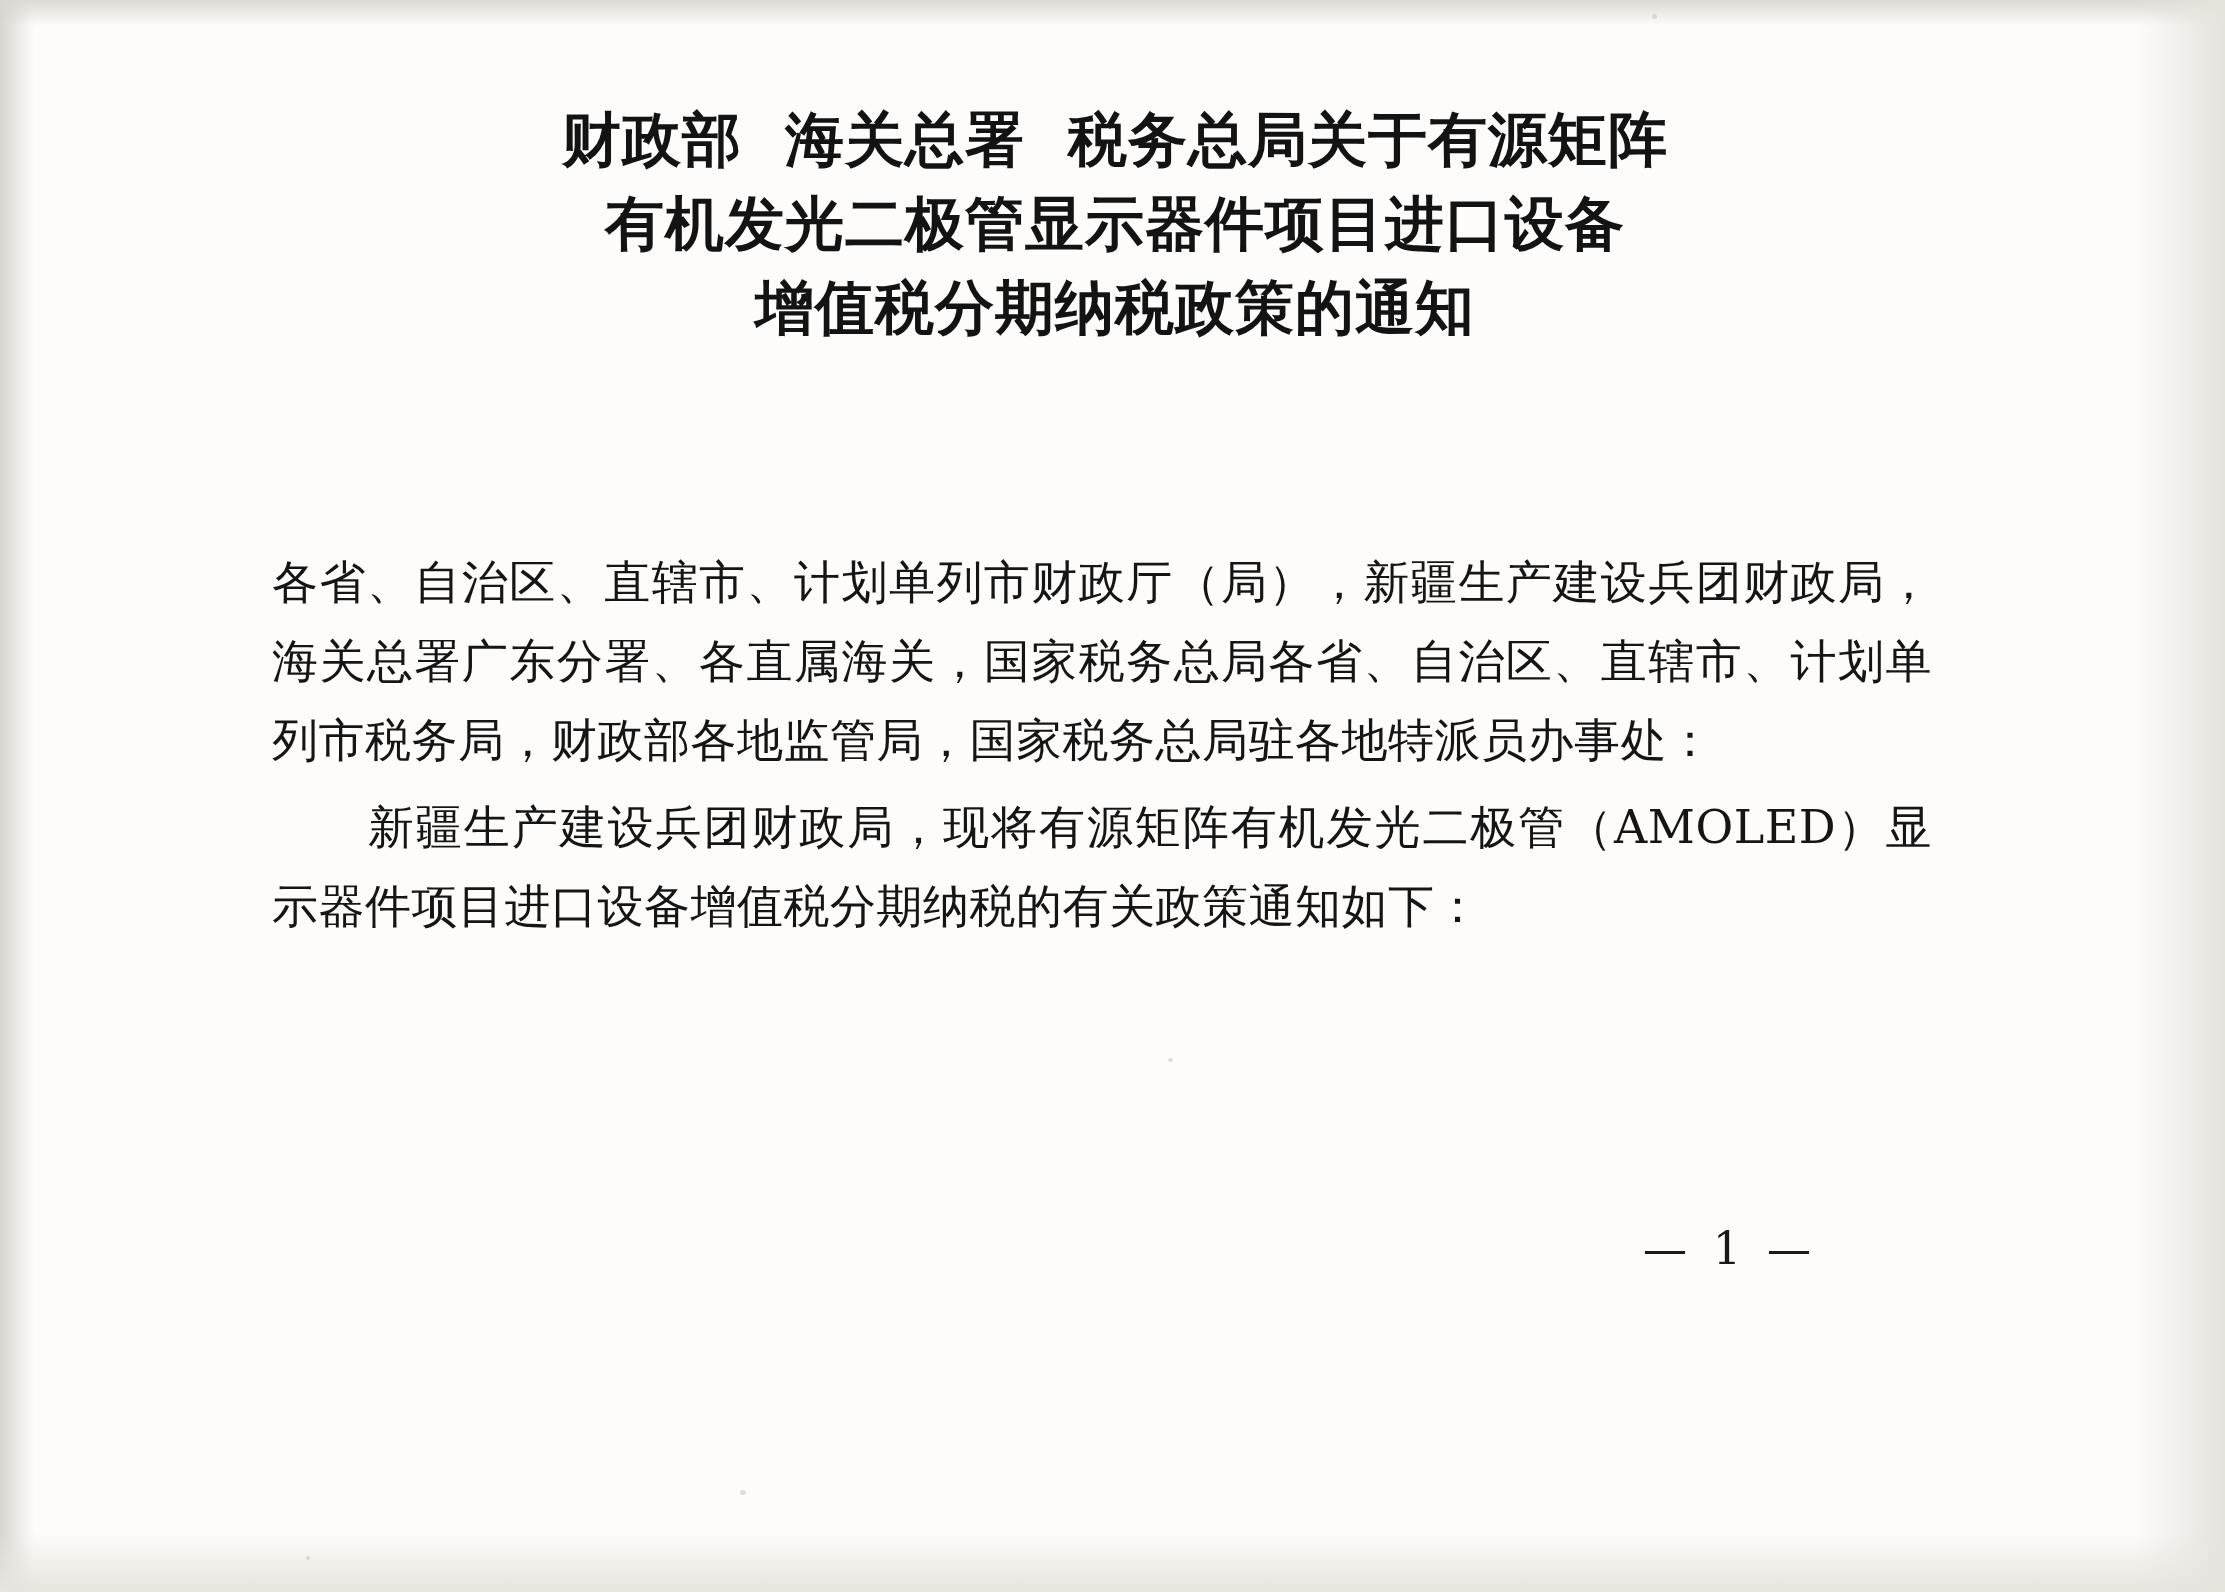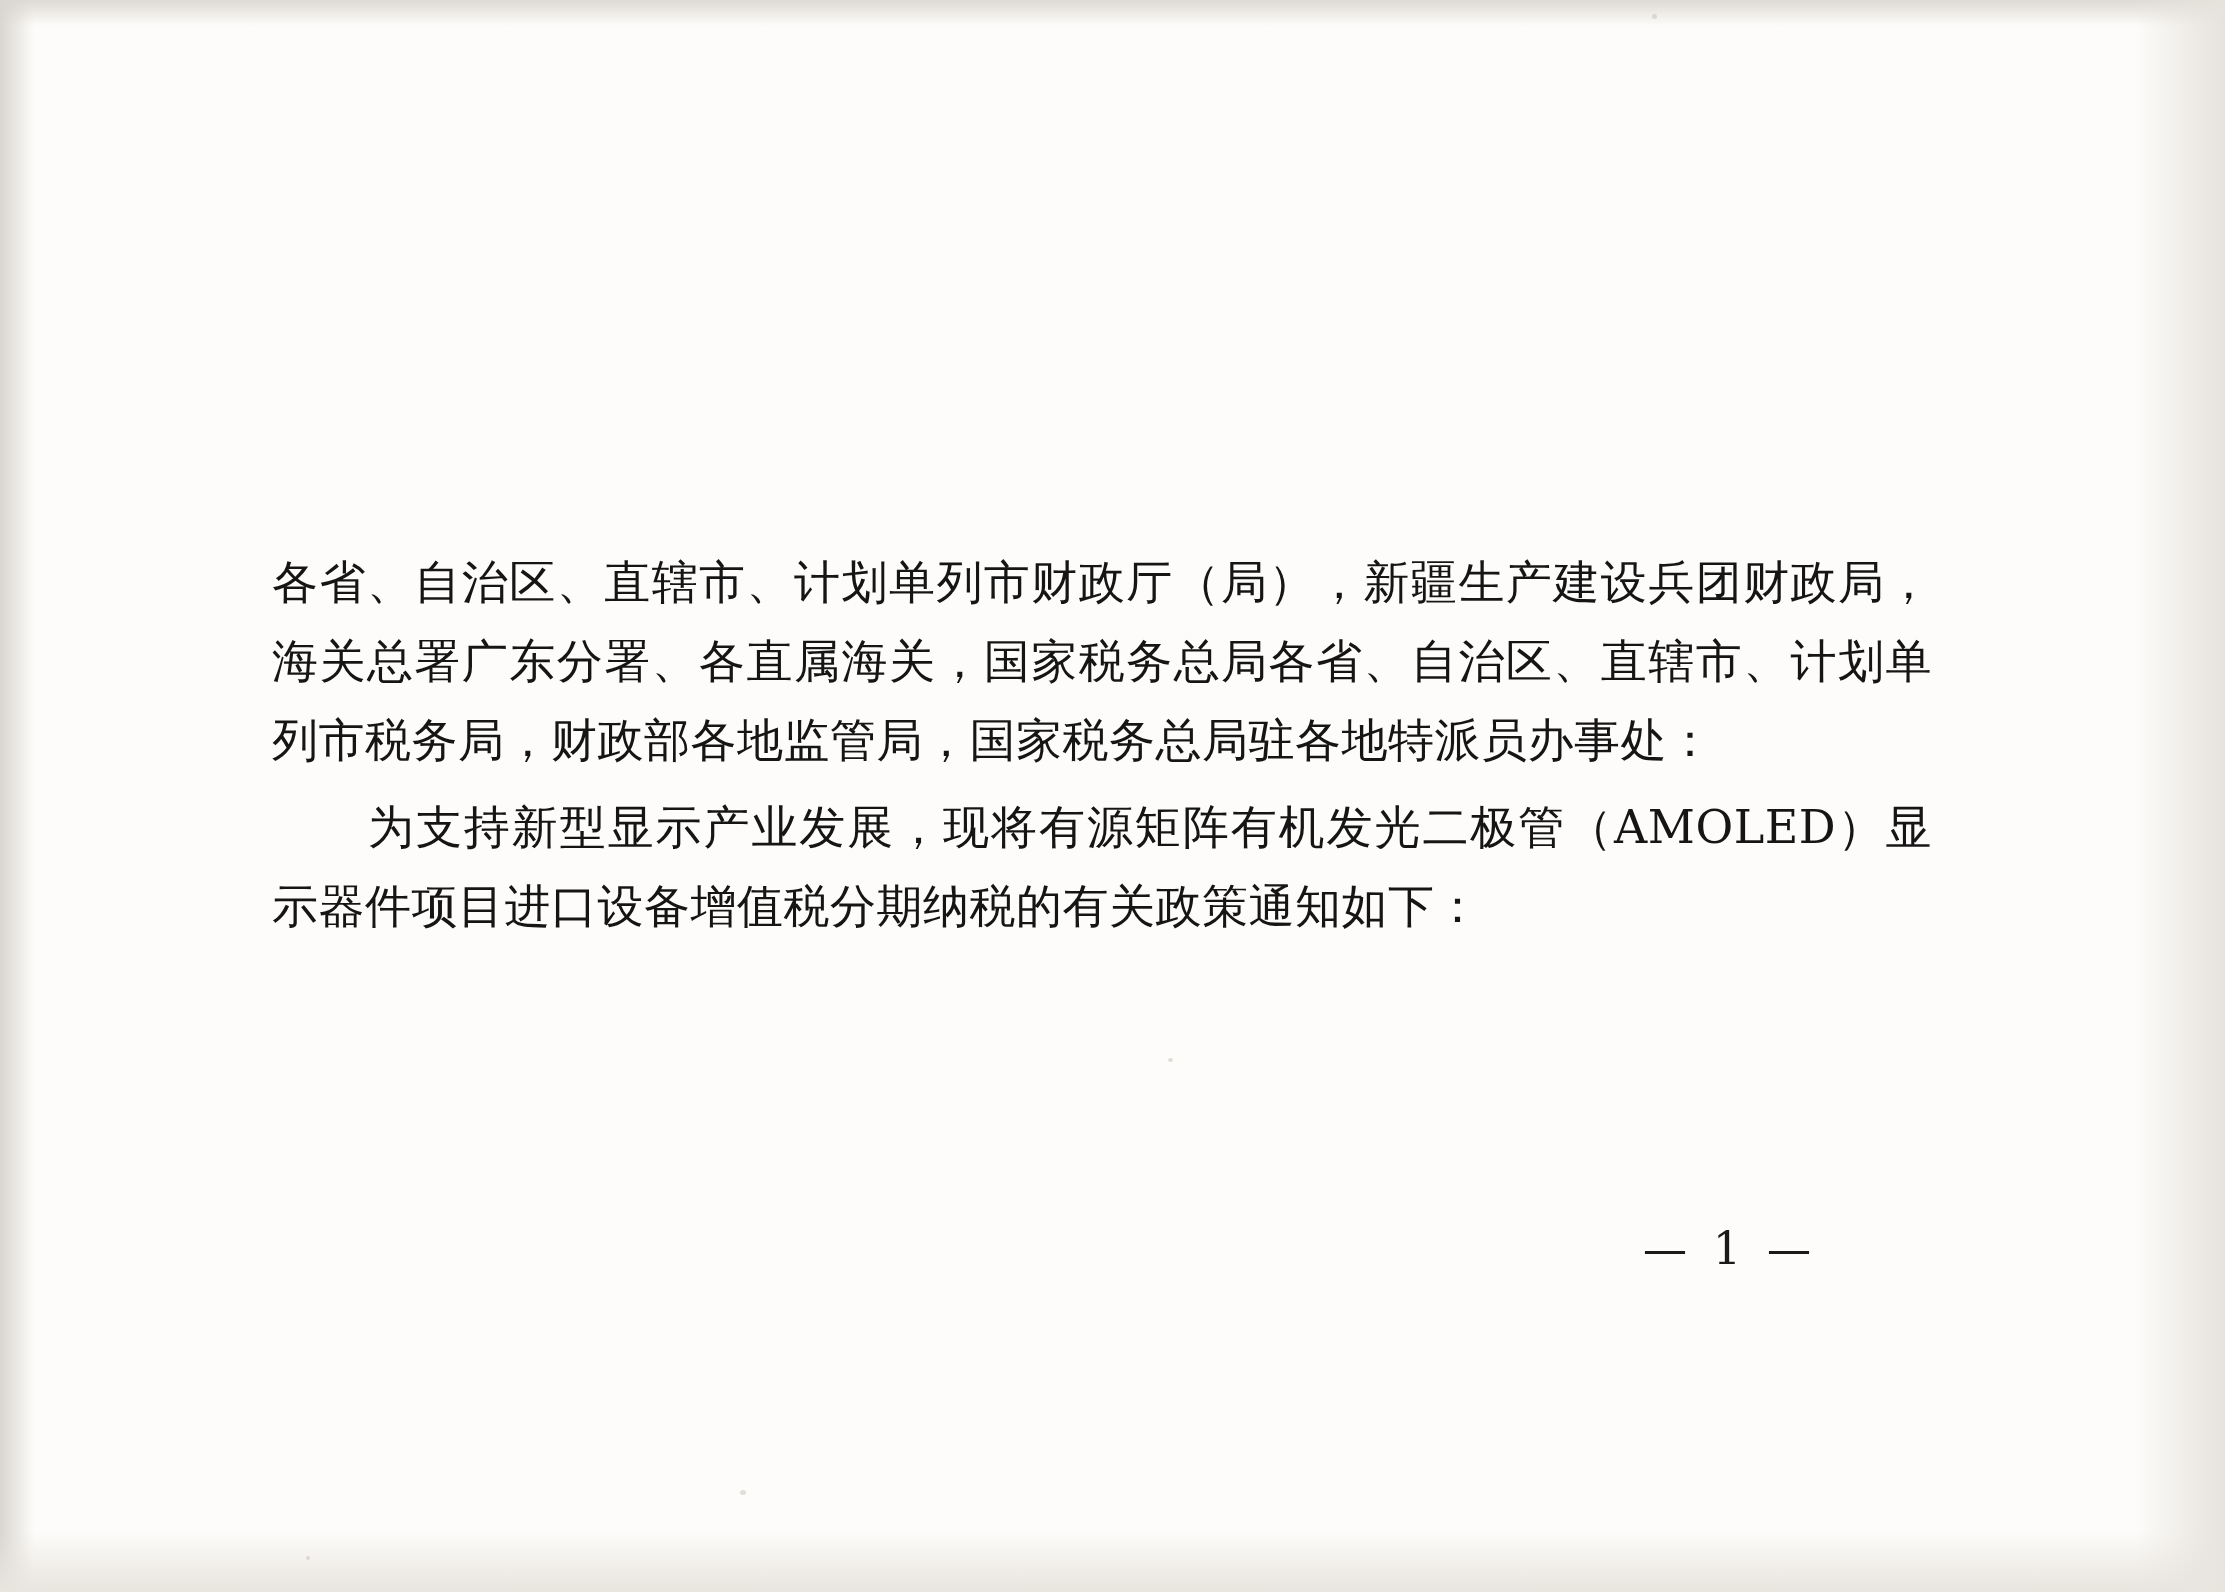--- a/index.html
+++ b/index.html
@@ -135,22 +135,27 @@
   <div class="scan-shade-right"></div>
   <div class="scan-shade-bottom"></div>
 
   <div class="scan-speck" style="left:1168px; top:1058px; width:5px; height:4px;"></div>
   <div class="scan-speck" style="left:740px; top:1490px; width:6px; height:5px;"></div>
   <div class="scan-speck" style="left:1652px; top:14px; width:5px; height:5px;"></div>
   <div class="scan-speck" style="left:306px; top:1556px; width:4px; height:4px;"></div>
 
   <div class="content">
 
+    <div class="title-block">
+      <div class="title-line">财政部  海关总署  税务总局关于有源矩阵</div>
+      <div class="title-line">有机发光二极管显示器件项目进口设备</div>
+      <div class="title-line">增值税分期纳税政策的通知</div>
+    </div>
 
     <div class="body-block">
       <p class="para">各省、自治区、直辖市、计划单列市财政厅（局），新疆生产建设兵团财政局，海关总署广东分署、各直属海关，国家税务总局各省、自治区、直辖市、计划单列市税务局，财政部各地监管局，国家税务总局驻各地特派员办事处：</p>
-      <p class="para indent">为支持新型显示产业发展，现将有源矩阵有机发光二极管（AMOLED）显示器件项目进口设备增值税分期纳税的有关政策通知如下：</p>
+      <p class="para indent">新疆生产建设兵团财政局，现将有源矩阵有机发光二极管（AMOLED）显示器件项目进口设备增值税分期纳税的有关政策通知如下：</p>
     </div>
 
     <div class="page-number">— 1 —</div>
 
   </div>
 </div>
 
 </body></html>

